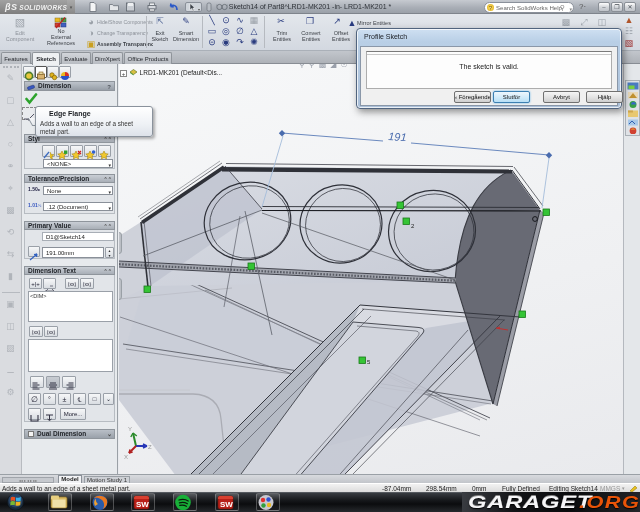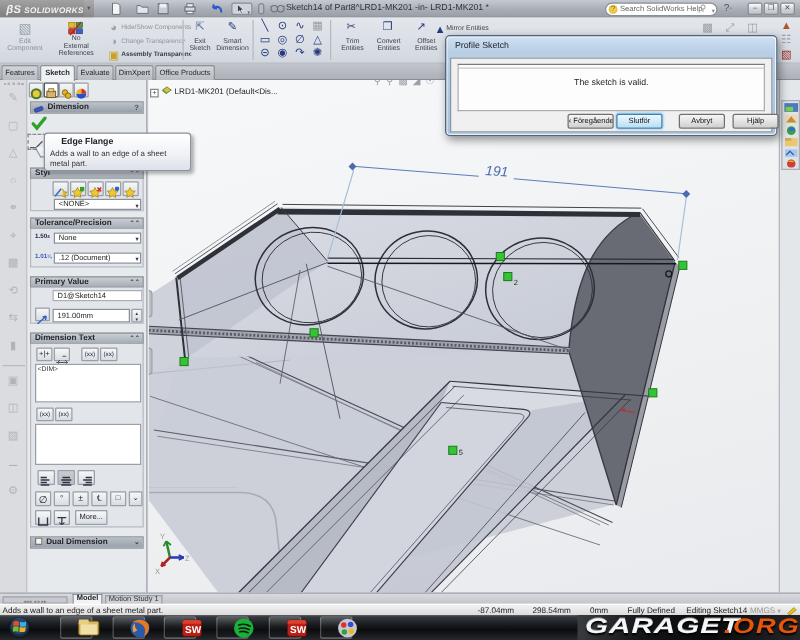--- a/index.html
+++ b/index.html
@@ -509,21 +509,21 @@
           <circle cx="12" cy="11" r="2.2" fill="#e8b820"></circle>
           <circle cx="6.5" cy="11.5" r="2.2" fill="#30a040"></circle>
         </svg></div>
 
   <div id="garaget">
     <span class="g1">GARAGET</span>
         <span class="g2">.ORG</span>
   </div>
 </div>
 <style>
-.tbicon { position:absolute; top:1px; width:24px; height:18px; background:linear-gradient(rgba(255,255,255,0.18),rgba(255,255,255,0.04) 45%,rgba(0,0,0,0.1)); border:1px solid rgba(255,255,255,0.25); border-radius:2px; padding:0px 12px; }
+.tbicon { position:absolute; top:1px; width:24px; height:18px; background:linear-gradient(rgba(255,255,255,0.18),rgba(255,255,255,0.04) 45%,rgba(0,0,0,0.1)); border:1px solid rgba(255,255,255,0.25); border-radius:2px; padding:0px 0; }
 #garaget { position:absolute; left:462px; top:0px; width:178px; height:20px; background:linear-gradient(100deg,#3a3d42,#131417 30%,#0a0b0d 60%,#232529); font-style:italic; font-weight:bold; letter-spacing:0.5px; }
 #garaget .g1 { position:absolute; left:6px; top:1px; font-size:15px; color:#f6f6f8; text-shadow:0 1px 1px #000, 0 -1px 0 #888; transform:scaleX(1.58) scaleY(1.12); transform-origin:0 50%; }
 #garaget .g2 { position:absolute; left:117px; top:1px; font-size:15px; color:#e85408; text-shadow:0 1px 1px #000; transform:scaleX(1.45) scaleY(1.12); transform-origin:0 50%; letter-spacing:1px; }
 </style>
 
 <div id="dialog" style="position:absolute; left:356px; top:28px; width:266px; height:81px; border-radius:4px;
   background:linear-gradient(#cfe0f2,#b9cfe6 16%,#aabfd8); border:1px solid #51647e; box-shadow:2px 3px 7px rgba(40,40,40,0.5), inset 0 0 0 1px rgba(255,255,255,0.75); z-index:50;">
   <div style="position:absolute; left:7px; top:4px; font-size:7px; color:#1a1d22;">Profile Sketch</div>
   <div style="position:absolute; left:3px; top:17px; width:258px; height:60px; background:#f0f0f0; border:1px solid #8a97a8;">
     <div style="position:absolute; left:5px; top:4px; width:246px; height:38px; background:#fdfdfd; border:1px solid #adadad; border-top:1px solid #7a7a7a;">

